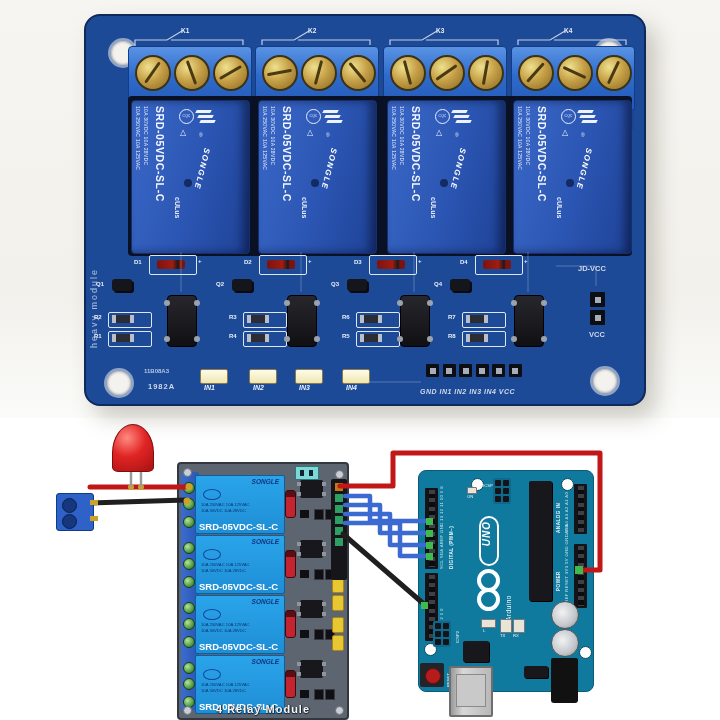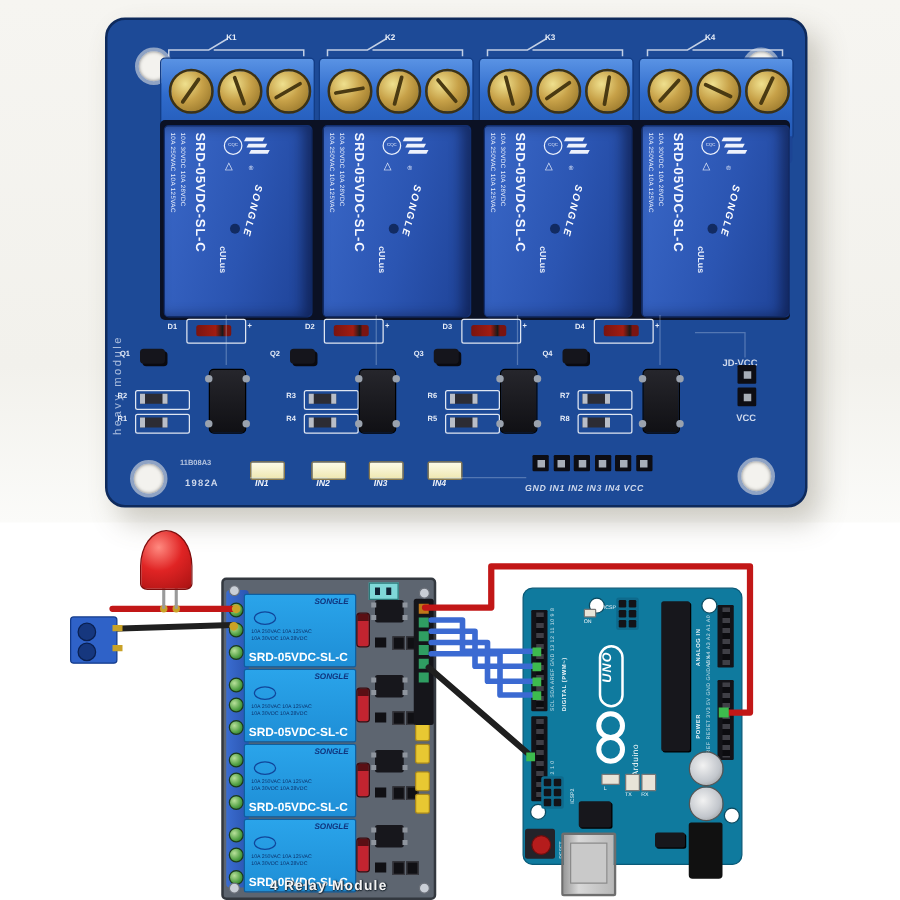--- a/index.html
+++ b/index.html
@@ -394,21 +394,21 @@
           </div>
         <div class="hpin" style="left:66px">
             <i></i>
           </div>
           <div class="hpin" style="left:82.5px">
             <i></i>
           </div>
       </div>
       <span class="silktxt" style="left:334px;top:372px;font-size:7px;font-style:italic;letter-spacing:.5px">GND IN1 IN2 IN3 IN4 VCC</span>
 
-      <span class="silktxt" style="left:492px;top:270px;font-size:7.5px">JD-VCC</span>
+      <span class="silktxt" style="left:492px;top:248px;font-size:7.5px">JD-VCC</span>
       <div class="hpin" style="left:504px;top:276px;width:15px;height:15px">
           <i style="left:4.5px;top:4.5px"></i>
         </div>
       <div class="hpin" style="left:504px;top:294px;width:15px;height:15px">
           <i style="left:4.5px;top:4.5px"></i>
         </div>
       <span class="silktxt" style="left:503px;top:314px;font-size:7.5px">VCC</span>
 
       <span class="silktxt" style="left:58px;top:352px;font-size:6px;opacity:.85">11B08A3</span>
       <span class="silktxt" style="left:62px;top:366px;font-size:7.5px;letter-spacing:1px">1982A</span>

